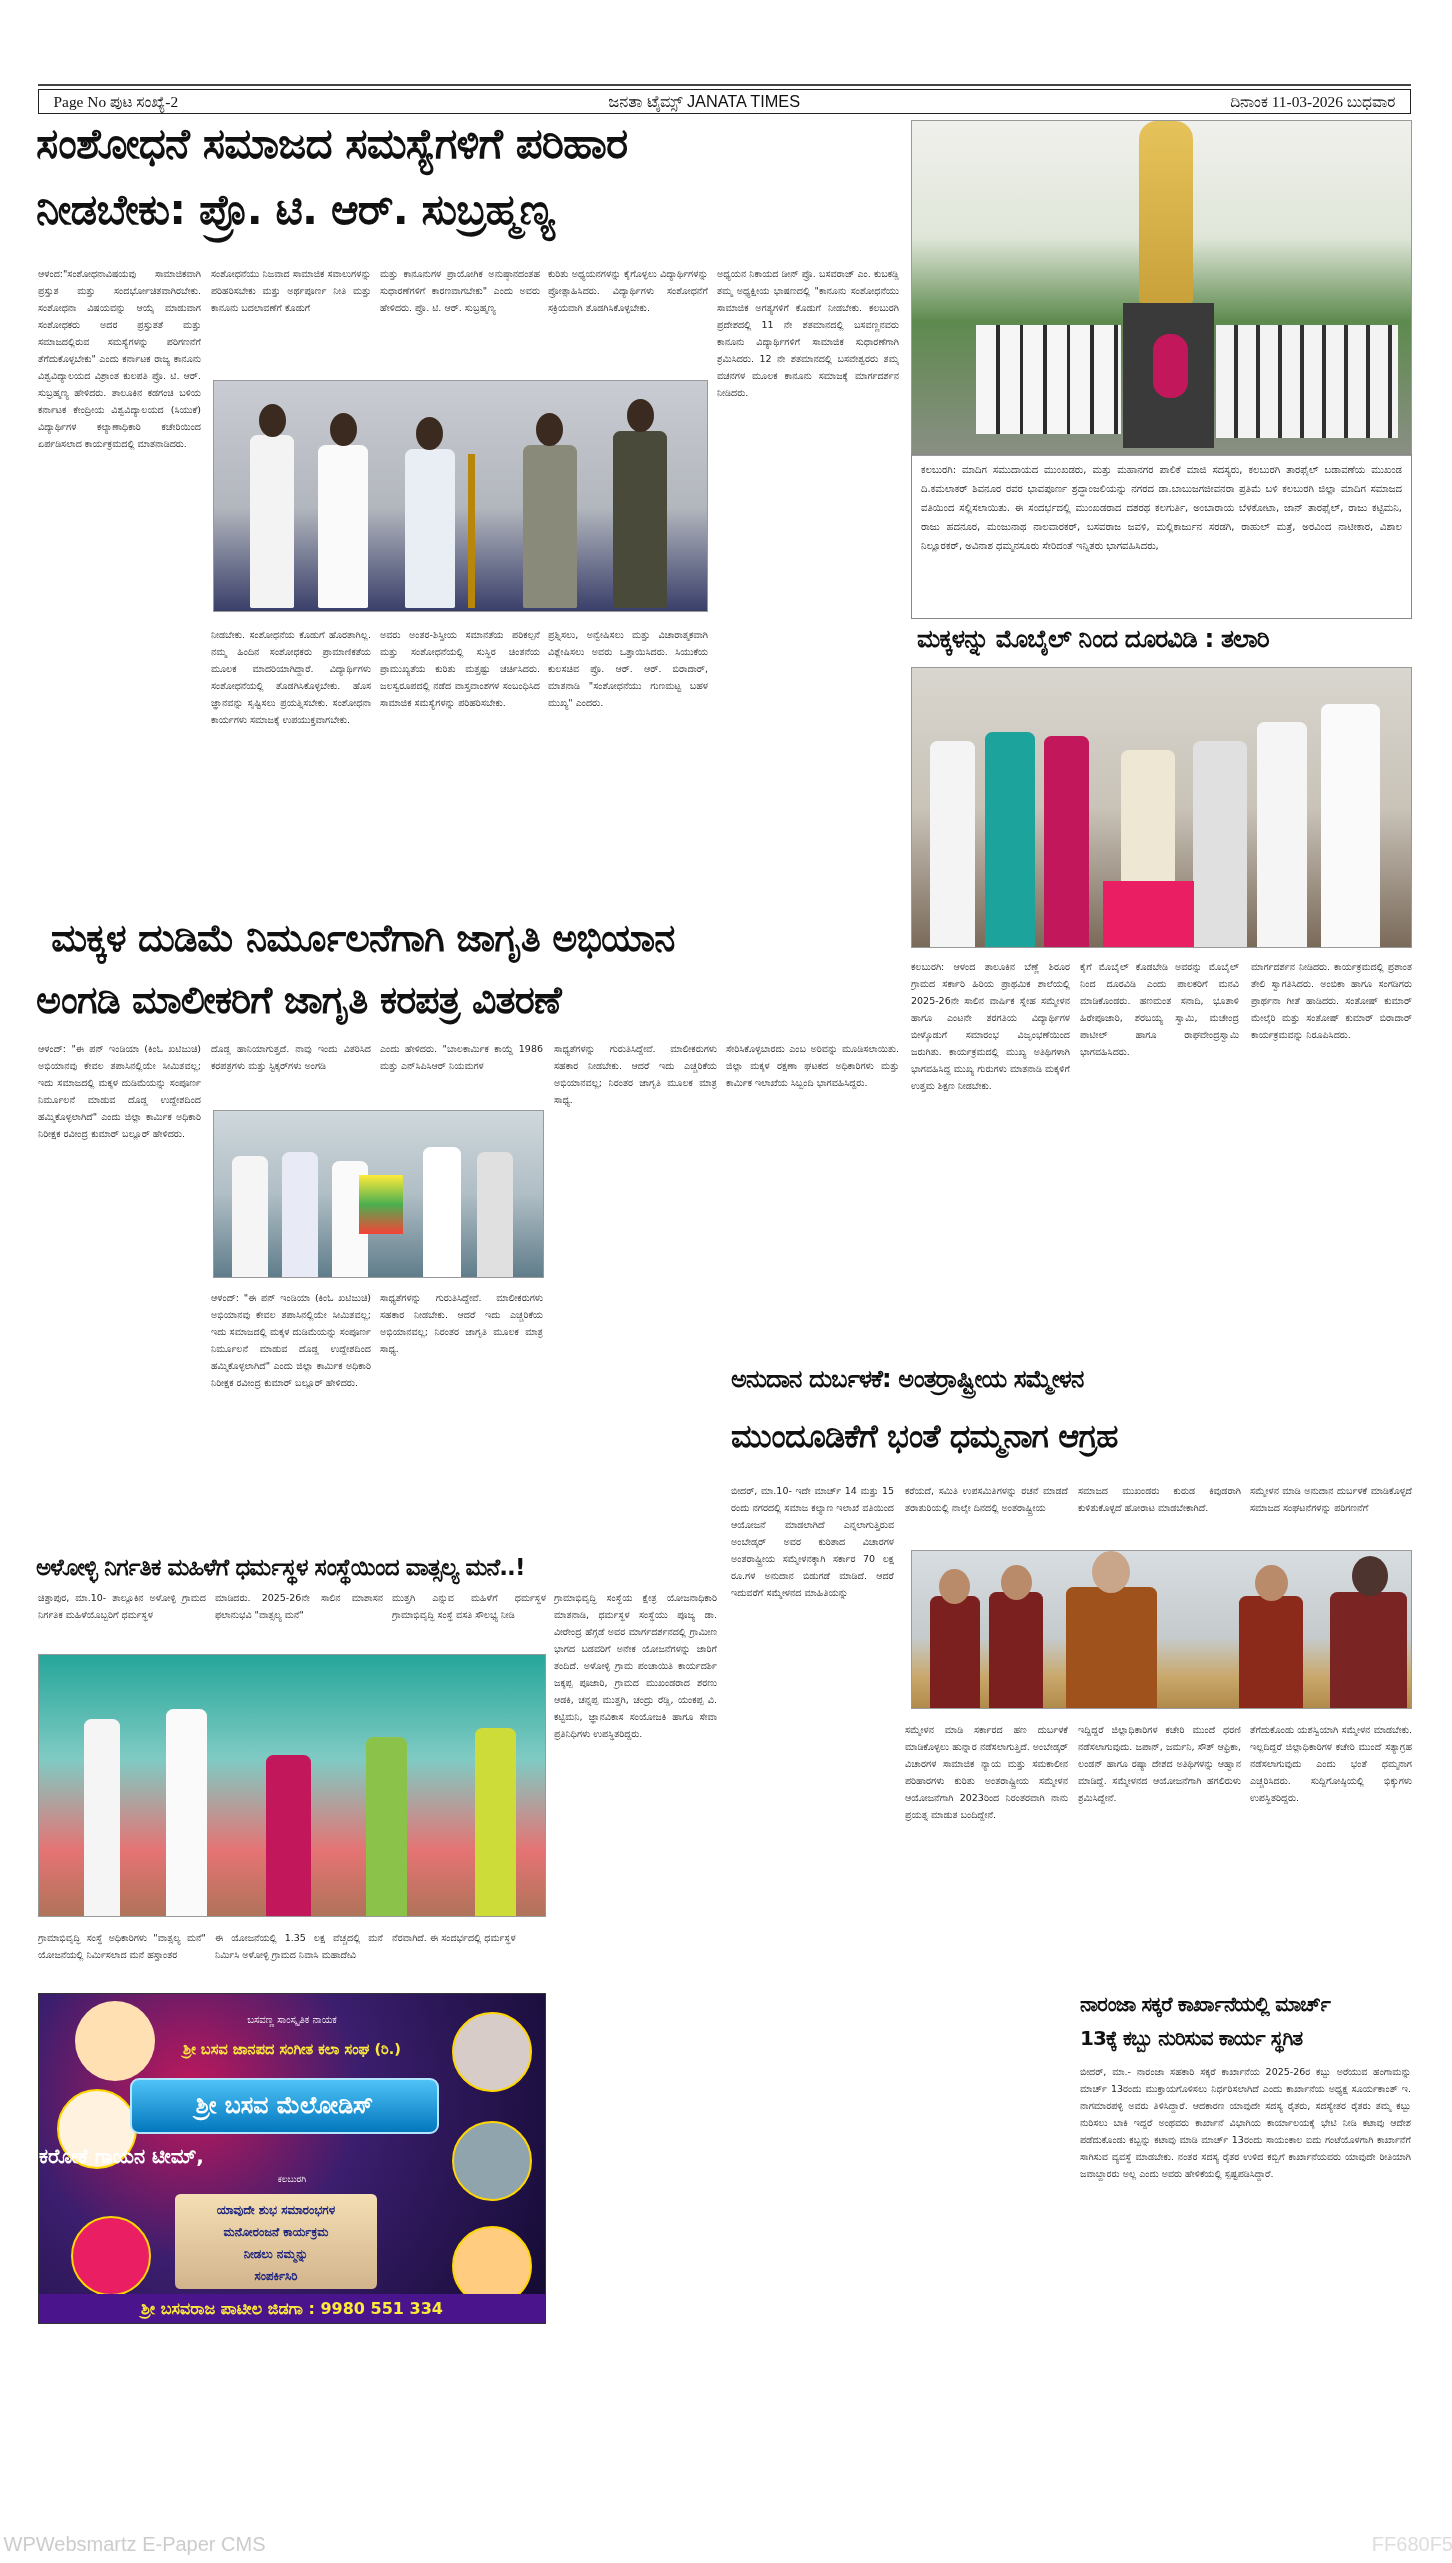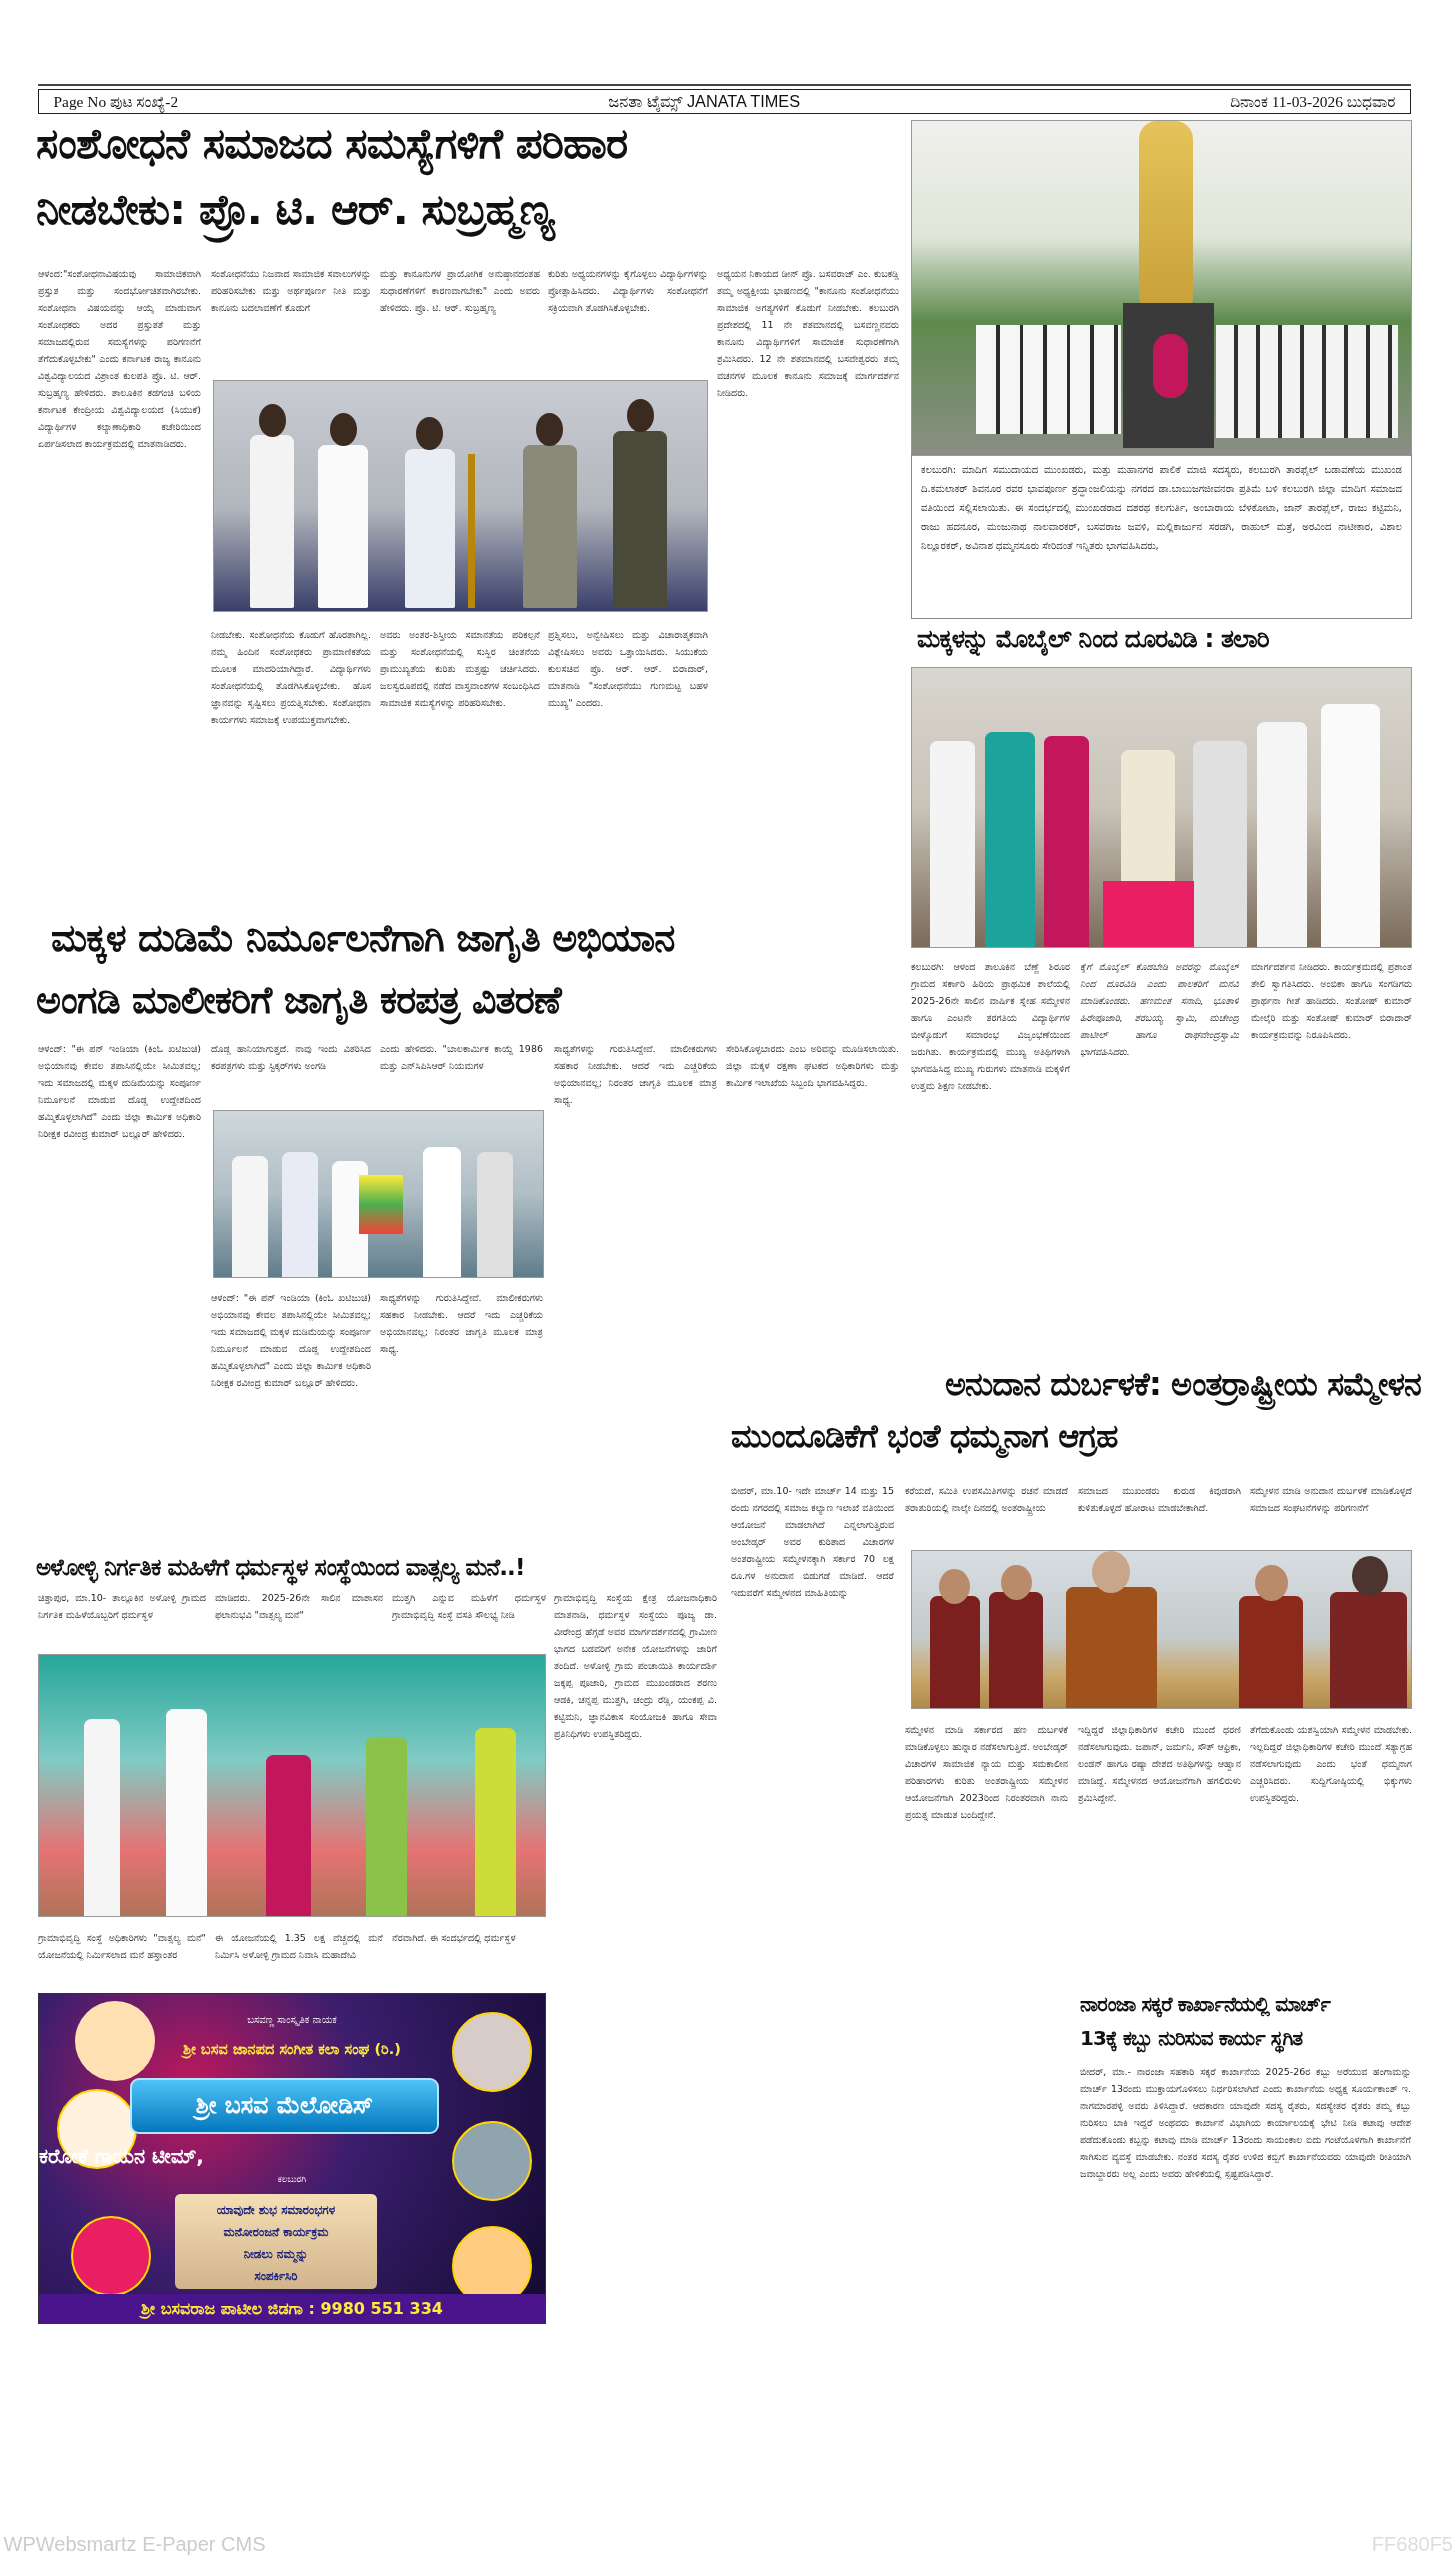--- a/index.html
+++ b/index.html
@@ -118,21 +118,21 @@
   <div class="person" style="left:18px; top:73px; width:45px; height:209px; background:#f4f4f4;"></div>
   <div class="person" style="left:73px; top:64px; width:50px; height:218px; background:#1ba39c;"></div>
   <div class="person" style="left:132px; top:68px; width:45px; height:213px; background:#c2185b;"></div>
   <div class="person" style="left:209px; top:82px; width:54px; height:200px; background:#ede7d3;"></div>
   <div class="person" style="left:281px; top:73px; width:54px; height:209px; background:#e0e0e0;"></div>
   <div class="person" style="left:345px; top:54px; width:50px; height:227px; background:#f5f5f5;"></div>
   <div class="person" style="left:409px; top:36px; width:59px; height:245px; background:#fafafa;"></div>
   <div style="position:absolute; left:191px; top:213px; width:91px; height:68px; background:#e91e63;"></div>
 </div>
 <div class="col-text" style="left:911px; top:958px; width:159px; height:399px;">ಕಲಬುರಗಿ: ಆಳಂದ ತಾಲೂಕಿನ ಬೆಣ್ಣೆ ಶಿರೂರ ಗ್ರಾಮದ ಸರ್ಕಾರಿ ಹಿರಿಯ ಪ್ರಾಥಮಿಕ ಶಾಲೆಯಲ್ಲಿ 2025-26ನೇ ಸಾಲಿನ ವಾರ್ಷಿಕ ಸ್ನೇಹ ಸಮ್ಮೇಳನ ಹಾಗೂ ಎಂಟನೇ ತರಗತಿಯ ವಿದ್ಯಾರ್ಥಿಗಳ ಬೀಳ್ಕೊಡುಗೆ ಸಮಾರಂಭ ವಿಜೃಂಭಣೆಯಿಂದ ಜರುಗಿತು. ಕಾರ್ಯಕ್ರಮದಲ್ಲಿ ಮುಖ್ಯ ಅತಿಥಿಗಳಾಗಿ ಭಾಗವಹಿಸಿದ್ದ ಮುಖ್ಯ ಗುರುಗಳು ಮಾತನಾಡಿ ಮಕ್ಕಳಿಗೆ ಉತ್ತಮ ಶಿಕ್ಷಣ ನೀಡಬೇಕು.</div>
-<div class="col-text" style="left:1080px; top:958px; width:159px; height:399px;font-style:italic;">ಕೈಗೆ ಮೊಬೈಲ್ ಕೊಡಬೇಡಿ ಅವರನ್ನು ಮೊಬೈಲ್ ನಿಂದ ದೂರವಿಡಿ ಎಂದು ಪಾಲಕರಿಗೆ ಮನವಿ ಮಾಡಿಕೊಂಡರು. ಹಣಮಂತ ಸನಾದಿ, ಭೂತಾಳಿ ಹಿರೇಪೂಜಾರಿ, ಶರಬಯ್ಯ ಸ್ವಾಮಿ, ಮಚೇಂದ್ರ ಪಾಟೀಲ್ ಹಾಗೂ ರಾಘವೇಂದ್ರಸ್ವಾಮಿ ಭಾಗವಹಿಸಿದರು.</div>
+<div class="col-text" style="left:1080px; top:958px; width:159px; height:399px;">ಕೈಗೆ ಮೊಬೈಲ್ ಕೊಡಬೇಡಿ ಅವರನ್ನು ಮೊಬೈಲ್ ನಿಂದ ದೂರವಿಡಿ ಎಂದು ಪಾಲಕರಿಗೆ ಮನವಿ ಮಾಡಿಕೊಂಡರು. ಹಣಮಂತ ಸನಾದಿ, ಭೂತಾಳಿ ಹಿರೇಪೂಜಾರಿ, ಶರಬಯ್ಯ ಸ್ವಾಮಿ, ಮಚೇಂದ್ರ ಪಾಟೀಲ್ ಹಾಗೂ ರಾಘವೇಂದ್ರಸ್ವಾಮಿ ಭಾಗವಹಿಸಿದರು.</div>
 <div class="col-text" style="left:1251px; top:958px; width:161px; height:399px;">ಮಾರ್ಗದರ್ಶನ ನೀಡಿದರು. ಕಾರ್ಯಕ್ರಮದಲ್ಲಿ ಪ್ರಶಾಂತ ತೇಲಿ ಸ್ವಾಗತಿಸಿದರು. ಅಂಬಿಕಾ ಹಾಗೂ ಸಂಗಡಿಗರು ಪ್ರಾರ್ಥನಾ ಗೀತೆ ಹಾಡಿದರು. ಸಂತೋಷ್ ಕುಮಾರ್ ಮೇಲ್ಕೆರಿ ಮತ್ತು ಸಂತೋಷ್ ಕುಮಾರ್ ಬಿರಾದಾರ್ ಕಾರ್ಯಕ್ರಮವನ್ನು ನಿರೂಪಿಸಿದರು.</div>
 
 <div class="headline" style="left:36px; top:917px; font-size:38px; width:863px;margin-left:15px;">ಮಕ್ಕಳ ದುಡಿಮೆ ನಿರ್ಮೂಲನೆಗಾಗಿ ಜಾಗೃತಿ ಅಭಿಯಾನ</div>
 <div class="headline" style="left:36px; top:979px; font-size:38px; width:863px;">ಅಂಗಡಿ ಮಾಲೀಕರಿಗೆ ಜಾಗೃತಿ ಕರಪತ್ರ ವಿತರಣೆ</div>
 
 <div class="col-text" style="left:38px; top:1040px; width:163px; height:508px;">ಆಳಂದ್: "ಈ ಪನ್ ಇಂಡಿಯಾ (ಕಿಂಓ ಖಟಿಜುಚಿ) ಅಭಿಯಾನವು ಕೇವಲ ತಪಾಸಿನಲ್ಲಿಯೇ ಸೀಮಿತವಲ್ಲ; ಇದು ಸಮಾಜದಲ್ಲಿ ಮಕ್ಕಳ ದುಡಿಮೆಯನ್ನು ಸಂಪೂರ್ಣ ನಿರ್ಮೂಲನೆ ಮಾಡುವ ದೊಡ್ಡ ಉದ್ದೇಶದಿಂದ ಹಮ್ಮಿಕೊಳ್ಳಲಾಗಿದೆ" ಎಂದು ಜಿಲ್ಲಾ ಕಾರ್ಮಿಕ ಅಧಿಕಾರಿ ನಿರೀಕ್ಷಕ ರವೀಂದ್ರ ಕುಮಾರ್ ಬಲ್ಲೂರ್ ಹೇಳಿದರು.</div>
 <div class="col-text" style="left:211px; top:1040px; width:160px; height:54px;">ದೊಡ್ಡ ಹಾನಿಯಾಗುತ್ತದೆ. ನಾವು ಇಂದು ವಿತರಿಸಿದ ಕರಪತ್ರಗಳು ಮತ್ತು ಸ್ಟಿಕ್ಕರ್‌ಗಳು ಅಂಗಡಿ</div>
 <div class="col-text" style="left:380px; top:1040px; width:163px; height:54px;">ಎಂದು ಹೇಳಿದರು. "ಬಾಲಕಾರ್ಮಿಕ ಕಾಯ್ದೆ 1986 ಮತ್ತು ಎನ್‌ಸಿಪಿಸಿಆರ್ ನಿಯಮಗಳ</div>
 <div class="col-text" style="left:554px; top:1040px; width:163px; height:508px;">ಸಾಧ್ಯತೆಗಳನ್ನು ಗುರುತಿಸಿದ್ದೇವೆ. ಮಾಲೀಕರುಗಳು ಸಹಕಾರ ನೀಡಬೇಕು. ಆದರೆ ಇದು ಎಚ್ಚರಿಕೆಯ ಅಭಿಯಾನವಲ್ಲ; ನಿರಂತರ ಜಾಗೃತಿ ಮೂಲಕ ಮಾತ್ರ ಸಾಧ್ಯ.</div>
 <div class="col-text" style="left:726px; top:1040px; width:173px; height:318px;">ಸೇರಿಸಿಕೊಳ್ಳಬಾರದು ಎಂಬ ಅರಿವನ್ನು ಮೂಡಿಸಲಾಯಿತು. ಜಿಲ್ಲಾ ಮಕ್ಕಳ ರಕ್ಷಣಾ ಘಟಕದ ಅಧಿಕಾರಿಗಳು ಮತ್ತು ಕಾರ್ಮಿಕ ಇಲಾಖೆಯ ಸಿಬ್ಬಂದಿ ಭಾಗವಹಿಸಿದ್ದರು.</div>
@@ -180,21 +180,21 @@
   <div class="city">ಕಲಬುರಗಿ</div>
   <div class="board">
     <div>ಯಾವುದೇ ಶುಭ ಸಮಾರಂಭಗಳ</div>
     <div>ಮನೋರಂಜನೆ ಕಾರ್ಯಕ್ರಮ</div>
     <div>ನೀಡಲು ನಮ್ಮನ್ನು</div>
     <div>ಸಂಪರ್ಕಿಸಿರಿ</div>
   </div>
   <div class="contact">ಶ್ರೀ ಬಸವರಾಜ ಪಾಟೀಲ ಜಿಡಗಾ : 9980 551 334</div>
 </div>
 
-<div class="headline" style="left:731px; top:1366px; font-size:32px; width:690px;text-align:right;">ಅನುದಾನ ದುರ್ಬಳಕೆ: ಅಂತರ್ರಾಷ್ಟ್ರೀಯ ಸಮ್ಮೇಳನ</div>
+<div class="headline" style="left:731px; top:1366px; font-size:24px; width:690px;">ಅನುದಾನ ದುರ್ಬಳಕೆ: ಅಂತರ್ರಾಷ್ಟ್ರೀಯ ಸಮ್ಮೇಳನ</div>
 <div class="headline" style="left:731px; top:1418px; font-size:32px; width:690px;">ಮುಂದೂಡಿಕೆಗೆ ಭಂತೆ ಧಮ್ಮನಾಗ ಆಗ್ರಹ</div>
 
 <div class="col-text" style="left:731px; top:1482px; width:163px; height:545px;">ಬೀದರ್, ಮಾ.10- ಇದೇ ಮಾರ್ಚ್ 14 ಮತ್ತು 15 ರಂದು ನಗರದಲ್ಲಿ ಸಮಾಜ ಕಲ್ಯಾಣ ಇಲಾಖೆ ವತಿಯಿಂದ ಆಯೋಜನೆ ಮಾಡಲಾಗಿದೆ ಎನ್ನಲಾಗುತ್ತಿರುವ ಅಂಬೇಡ್ಕರ್ ಅವರ ಕುರಿತಾದ ವಿಚಾರಗಳ ಅಂತರಾಷ್ಟ್ರೀಯ ಸಮ್ಮೇಳನಕ್ಕಾಗಿ ಸರ್ಕಾರ 70 ಲಕ್ಷ ರೂ.ಗಳ ಅನುದಾನ ಬಿಡುಗಡೆ ಮಾಡಿದೆ. ಆದರೆ ಇದುವರೆಗೆ ಸಮ್ಮೇಳನದ ಮಾಹಿತಿಯನ್ನು</div>
 <div class="col-text" style="left:905px; top:1482px; width:163px; height:56px;">ಕರೆಯದೆ, ಸಮಿತಿ ಉಪಸಮಿತಿಗಳನ್ನು ರಚನೆ ಮಾಡದೆ ತರಾತುರಿಯಲ್ಲಿ ನಾಲ್ಕೇ ದಿನದಲ್ಲಿ ಅಂತರಾಷ್ಟ್ರೀಯ</div>
 <div class="col-text" style="left:1078px; top:1482px; width:163px; height:56px;">ಸಮಾಜದ ಮುಖಂಡರು ಕುರುಡ ಕಿವುಡರಾಗಿ ಕುಳಿತುಕೊಳ್ಳದೆ ಹೋರಾಟ ಮಾಡಬೇಕಾಗಿದೆ.</div>
 <div class="col-text" style="left:1250px; top:1482px; width:162px; height:56px;">ಸಮ್ಮೇಳನ ಮಾಡಿ ಅನುದಾನ ದುರ್ಬಳಕೆ ಮಾಡಿಕೊಳ್ಳದೆ ಸಮಾಜದ ಸಂಘಟನೆಗಳನ್ನು ಪರಿಗಣನೆಗೆ</div>
 
 <div class="photo" style="left:911px; top:1550px; width:501px; height:159px; background:linear-gradient(#d7dde0 0%, #c5cbcd 55%, #c9a86c 80%, #b08a4a 100%);">
   <div class="person" style="left:18px; top:45px; width:50px; height:113px; background:#7b1f1f;"></div>
   <div class="head" style="left:27px; top:18px; width:31px; height:35px; background:#b98b6a;"></div>

